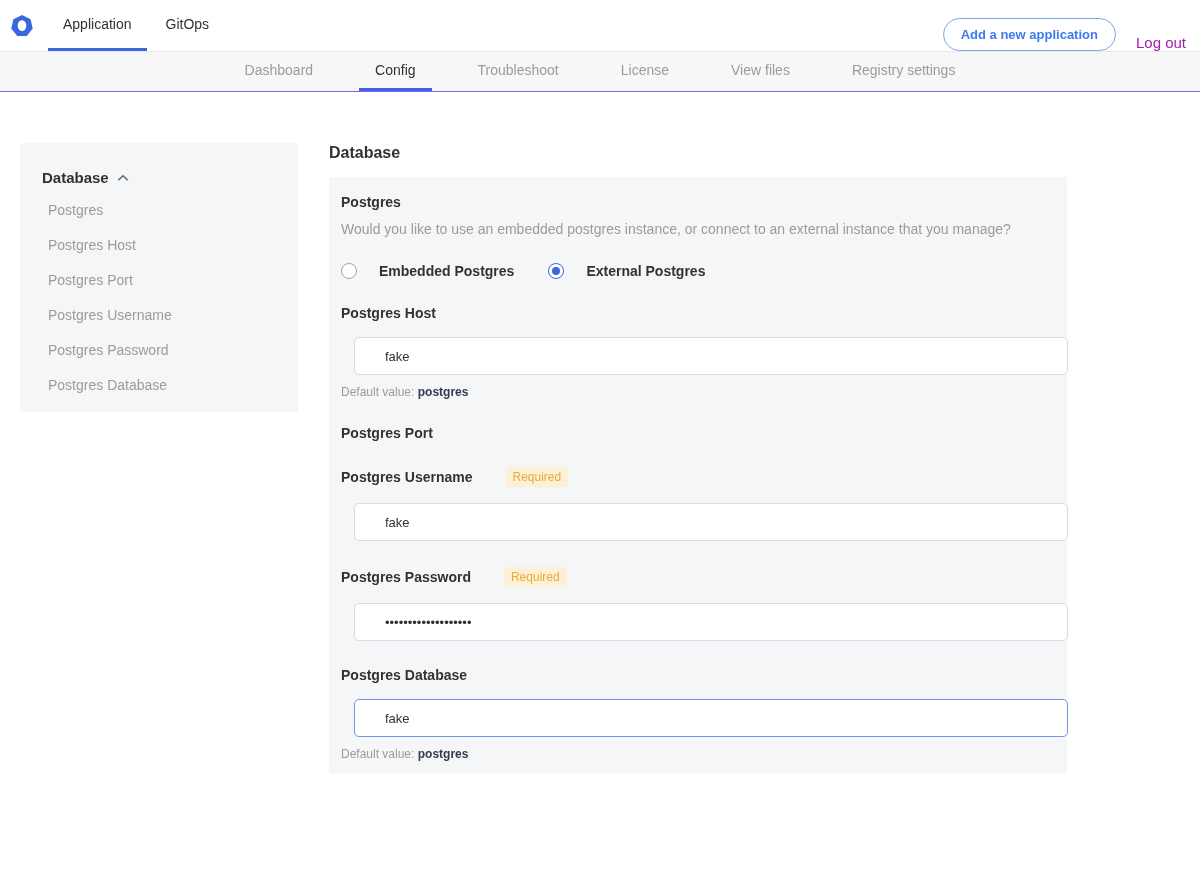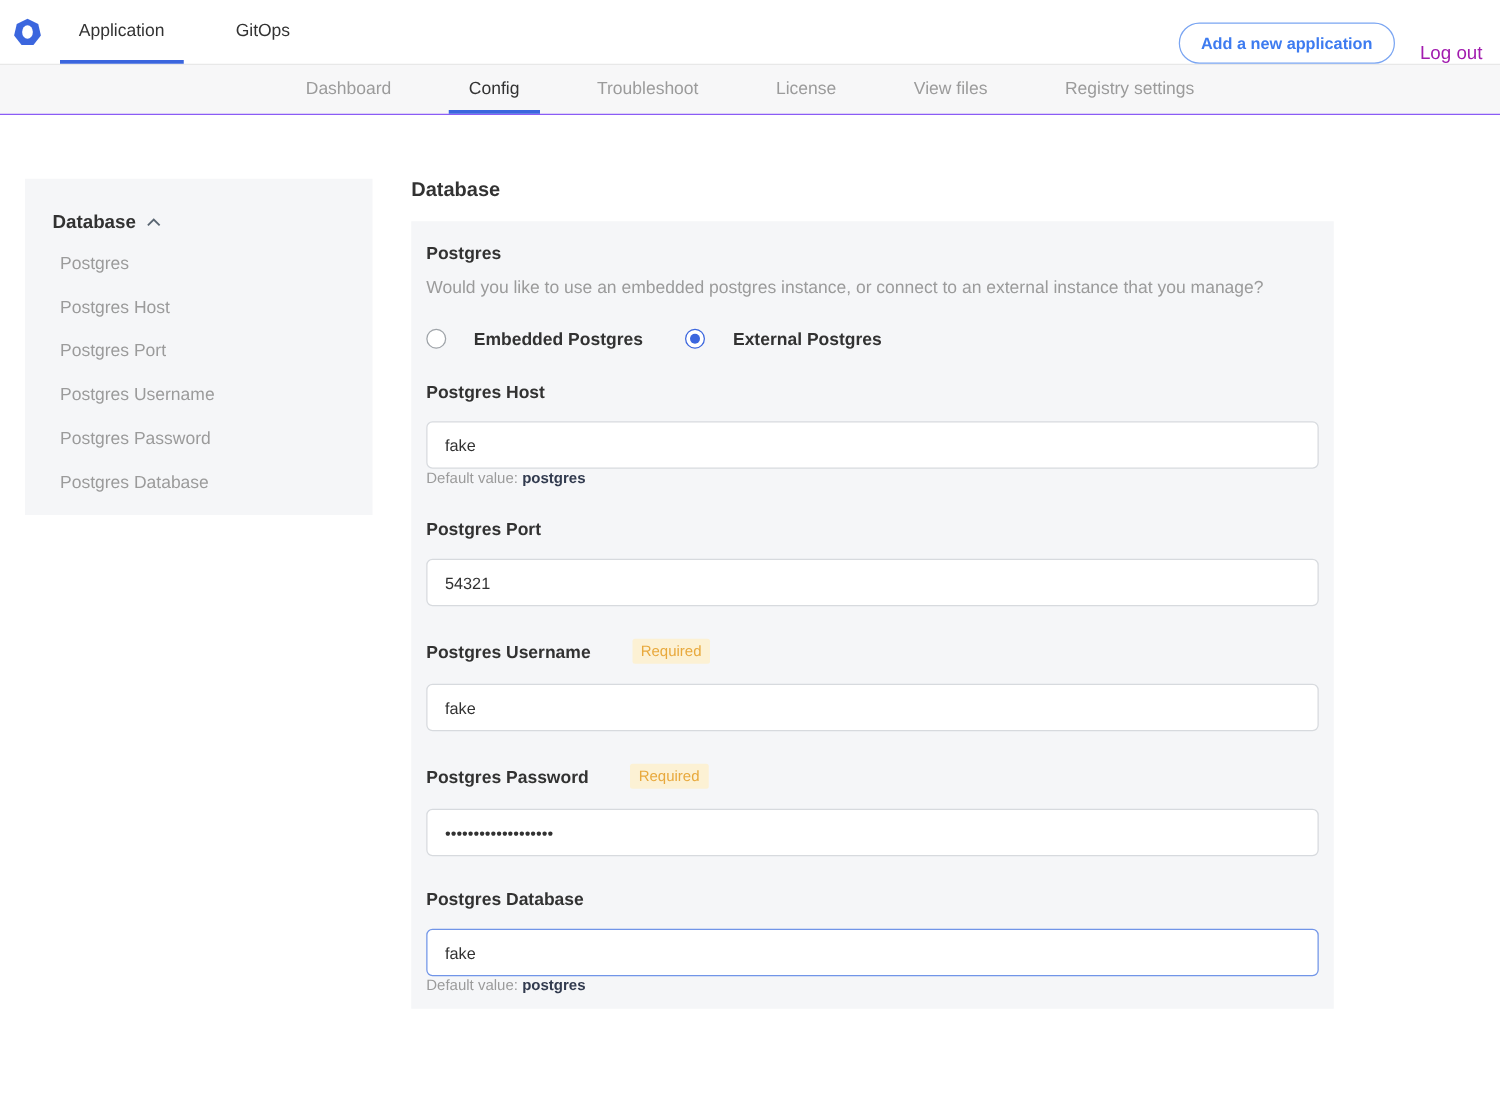--- a/index.html
+++ b/index.html
@@ -3,21 +3,21 @@
 <meta charset="utf-8">
 <style>
   * { box-sizing: border-box; margin: 0; padding: 0; }
   html, body { background: #ffffff; }
   body { font-family: "Liberation Sans", "DejaVu Sans", sans-serif; }
   .page { width: 1200px; height: 874px; background: #fff; overflow: hidden; position: relative; }
 
   
   .topnav { display: flex; align-items: stretch; height: 52px; border-bottom: 1px solid #E8E8E8; padding: 0 14px 0 10px; background: #fff; }
   .logo-wrap { display: flex; align-items: center; margin-right: 14px; }
-  .top-tabs { display: flex; gap: 27px; }
+  .top-tabs { display: flex; gap: 4px; }
   .top-tab { display: flex; align-items: center; padding: 0 15px; font-size: 14px; color: #323232; border-bottom: 3px solid transparent; cursor: pointer; }
   .top-tab.active { border-bottom-color: #3B66DE; }
   .topnav-right { margin-left: auto; display: flex; align-items: flex-end; gap: 20px; }
   .add-app-btn { background: #fff; border: 1px solid #7AA5F2; color: #3D7BF0; font-weight: bold; font-size: 13px; padding: 8px 17px; border-radius: 17px; font-family: inherit; cursor: pointer; }
   .logout { font-size: 15px; color: #a21caf; cursor: pointer; }
 
   
   .subnav { height: 40px; background: #F7F7F8; border-bottom: 1px solid #8b5cf6; display: flex; justify-content: center; gap: 30px; }
   .subnav-item { display: flex; align-items: center; padding: 0 16px; font-size: 14px; color: #9B9B9B; border-bottom: 3px solid transparent; cursor: pointer; }
   .subnav-item.active { color: #323232; border-bottom-color: #3B66DE; }
@@ -40,23 +40,23 @@
   .radio-row { display: flex; gap: 34px; margin-top: 26px; }
   .radio-option { display: flex; align-items: center; gap: 22px; font-size: 14px; font-weight: bold; color: #323232; cursor: pointer; }
   .radio-circle { width: 16px; height: 16px; border-radius: 50%; border: 1px solid #9FA4A9; background: #fff; position: relative; flex: none; }
   .radio-option.checked .radio-circle { border-color: #3B66DE; }
   .radio-option.checked .radio-circle::after { content: ""; position: absolute; left: 3px; top: 3px; right: 3px; bottom: 3px; border-radius: 50%; background: #3B66DE; }
 
   .field { margin-top: 26px; }
   .field-label-row { display: flex; align-items: center; gap: 9px; }
   .field-label { font-size: 14px; font-weight: bold; color: #323232; }
   .required-badge { font-size: 12px; color: #E8A93D; background: #FCF1D4; padding: 3px 7px; border-radius: 2px; margin-left: 24px; }
-  .text-input { display: block; margin-top: 16px; width: 100%; height: 38px; border: 1px solid #D7DADE; border-radius: 5px; padding: 0 14px; font-size: 13px; color: #323232; font-family: inherit; background: #fff; outline: none; }
+  .text-input { display: block; margin-top: 16px; width: 100%; height: 38px; border: 1px solid #D7DADE; border-radius: 5px; padding: 0 30px; font-size: 13px; color: #323232; font-family: inherit; background: #fff; outline: none; margin-left: 13px; }
   .text-input.focused { border-color: #7195E8; }
-  .helper { font-size: 12px; color: #9B9B9B; }
+  .helper { margin-top: 10px; font-size: 12px; color: #9B9B9B; }
   .helper .default-val { color: #323B4F; font-weight: bold; }
 </style>
 </head>
 <body>
 
 <div class="page">
 
   <div class="topnav">
     <div class="logo-wrap">
       <span style="display:flex;">
@@ -150,21 +150,20 @@
           <div class="helper">
             <span>Default value:</span>
             <span class="default-val">postgres</span>
           </div>
         </div>
 
         <div class="field">
           <div class="field-label-row">
             <span class="field-label">Postgres Port</span>
           </div>
-          <input type="text" class="text-input" value="54321" style="">
         </div>
 
         <div class="field">
           <div class="field-label-row">
             <span class="field-label">Postgres Username</span>
             <span class="required-badge">Required</span>
           </div>
           <input type="text" class="text-input" value="fake" style="">
         </div>
 

